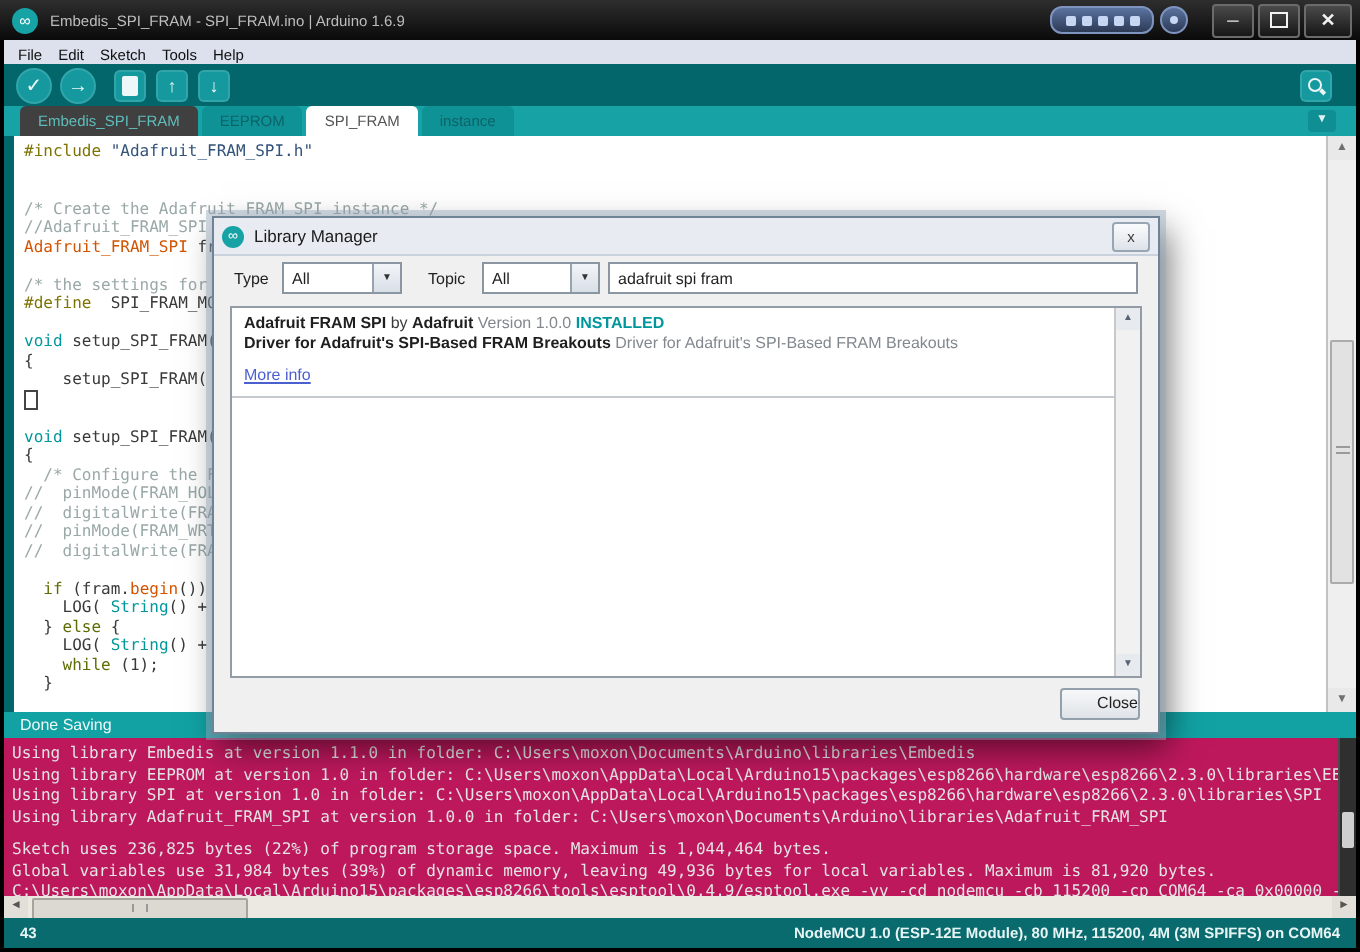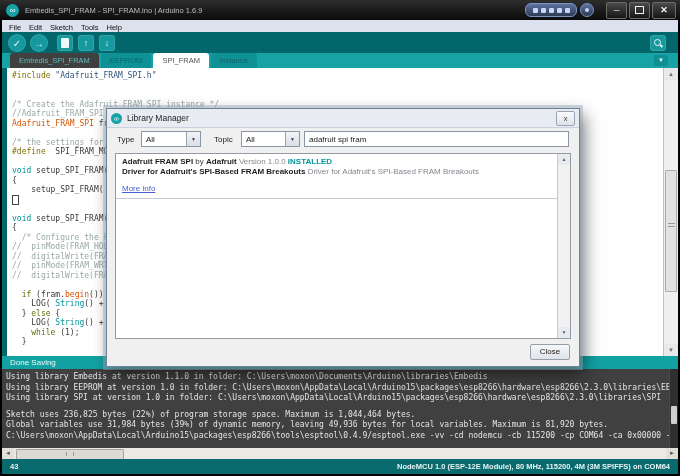--- a/index.html
+++ b/index.html
@@ -73,21 +73,21 @@
   .vs-arrow.up{top:0;} .vs-arrow.down{bottom:0;}
   .vs-thumb{position:absolute;left:1px;right:1px;top:102px;height:120px;background:#e2e2e2;
        border:1px solid #ababab;border-radius:1px;}
   .vs-grip{margin:52px auto 0;width:7px;border-top:1px solid #9a9a9a;border-bottom:1px solid #9a9a9a;height:2px;}
 
   
   .donestrip{top:356px;left:2px;right:2px;height:13px;background:#12a2a4;color:#eef8f8;
        font-size:8px;line-height:13px;padding-left:8px;}
 
   
-  .console{top:369px;left:2px;right:2px;height:79px;background:#404040;overflow:hidden;
+  .console{top:369px;left:2px;right:2px;height:79px;background:#be185d;overflow:hidden;
        font-family:"DejaVu Sans Mono",monospace;color:#e4e4e4;padding:3px 10px 0 4px;box-sizing:border-box;}
   .console-line{font-size:8px;height:10.5px;line-height:10.5px;white-space:pre;}
   .console-line.blank{height:6px;}
   .con-vscroll{position:absolute;right:0;top:0;bottom:0;width:8px;background:#2f2f2f;border-left:1px solid #4a4a4a;}
   .con-thumb{position:absolute;left:1px;right:1px;top:37px;height:18px;background:#cfcfcf;border-radius:1px;}
 
   
   .hscroll{top:448px;left:2px;right:2px;height:11px;background:#ece9e3;}
   .hs-arrow{position:absolute;top:0;width:12px;height:11px;background:#e2dfd8;color:#555;
        font-size:6px;text-align:center;line-height:11px;}
@@ -129,21 +129,21 @@
   .seg-b{font-weight:bold;color:#1f1f1f}.seg-n{color:#3a3a3a}.seg-g{color:#82888e}
   .seg-i{font-weight:bold;color:#00979c}
   .lm-link{font-size:8px;color:#4a5fd0;text-decoration:underline;line-height:10px;display:inline-block;}
   .dlg-list .vscroll2{position:absolute;right:0;top:0;bottom:0;width:12px;background:#f1f1f1;
        border-left:1px solid #c8c8c8;}
   .vs2-arrow{position:absolute;left:0;right:0;height:11px;color:#5a6470;font-size:5px;
        text-align:center;line-height:11px;background:#e7eaee;}
   .vs2-arrow.up{top:0;}.vs2-arrow.down{bottom:0;}
   .dlg-close{position:absolute;right:9px;bottom:6px;width:38px;height:14px;
        background:linear-gradient(#f7f8f9,#dfe3e8);border:1px solid #93a0ac;border-radius:2px;
-       font-size:8px;color:#222;text-align:center;line-height:13px;}
+       font-size:8px;color:#222;text-align:right;line-height:13px;}
 </style>
 </head>
 <body>
 
 <div class="window">
 
   <div class="abs titlebar">
     <div class="arduino-logo">∞</div>
     <div class="win-title">Embedis_SPI_FRAM - SPI_FRAM.ino | Arduino 1.6.9</div>
     <div class="tb-spacer"></div>
@@ -244,20 +244,21 @@
   </div>
 
   <div class="abs donestrip">
     <span>Done Saving</span>
   </div>
 
   <div class="abs console">
     <div class="console-line">Using library Embedis at version 1.1.0 in folder: C:\Users\moxon\Documents\Arduino\libraries\Embedis</div>
       <div class="console-line">Using library EEPROM at version 1.0 in folder: C:\Users\moxon\AppData\Local\Arduino15\packages\esp8266\hardware\esp8266\2.3.0\libraries\EEPROM</div>
       <div class="console-line">Using library SPI at version 1.0 in folder: C:\Users\moxon\AppData\Local\Arduino15\packages\esp8266\hardware\esp8266\2.3.0\libraries\SPI</div>
+      <div class="console-line">Using library Adafruit_FRAM_SPI at version 1.0.0 in folder: C:\Users\moxon\Documents\Arduino\libraries\Adafruit_FRAM_SPI</div>
       <div class="console-line blank"> </div>
       <div class="console-line">Sketch uses 236,825 bytes (22%) of program storage space. Maximum is 1,044,464 bytes.</div>
       <div class="console-line">Global variables use 31,984 bytes (39%) of dynamic memory, leaving 49,936 bytes for local variables. Maximum is 81,920 bytes.</div>
       <div class="console-line">C:\Users\moxon\AppData\Local\Arduino15\packages\esp8266\tools\esptool\0.4.9/esptool.exe -vv -cd nodemcu -cb 115200 -cp COM64 -ca 0x00000 -cf C:\Users\moxon\App</div>
       <div class="con-vscroll">
       <div class="con-thumb"></div>
     </div>
   </div>
 
   <div class="abs hscroll">

